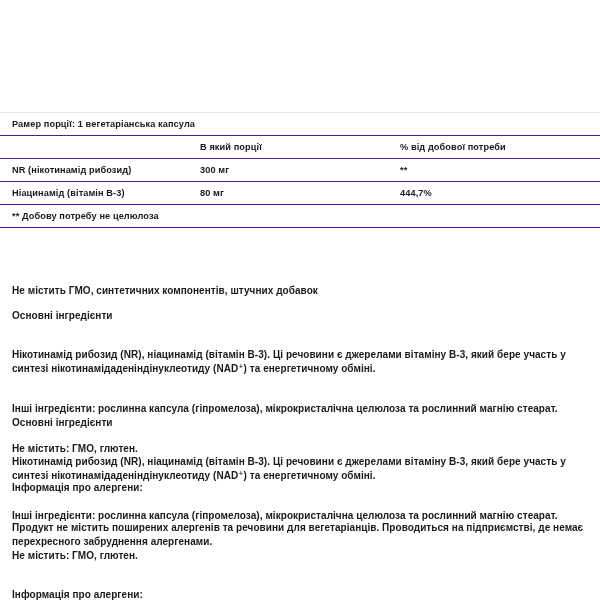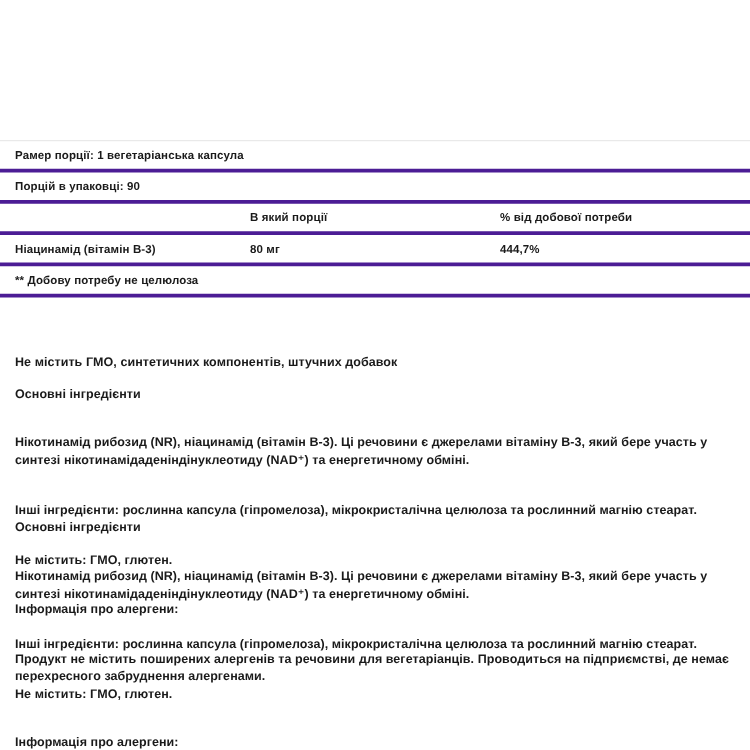--- a/index.html
+++ b/index.html
@@ -28,21 +28,21 @@
   
   .facts-table {
     position: absolute;
     left: 0;
     top: 112px;
     width: 600px;
     border-collapse: collapse;
     table-layout: fixed;
   }
   .facts-table tr {
-    border-bottom: 3px solid #4c1d95;
+    border-bottom: 1px solid #4c1d95;
   }
   .facts-table td {
     padding: 0;
     vertical-align: middle;
     font-size: 9.2px;
     font-weight: bold;
     letter-spacing: 0.1px;
     color: #1a1a1a;
     height: 22px;
     line-height: 12px;
@@ -77,26 +77,28 @@
 <body>
 
 <div class="page">
 
   <table class="facts-table">
     <tbody>
       <tr class="topline">
         <td class="spanall" colspan="3">Рамер порції: 1 вегетаріанська капсула</td>
       </tr>
       <tr>
-        <td class="spanall" colspan="3">Порцій в упаковці: 90</td>
-      </tr>
-      <tr>
         <td class="col-name"></td>
         <td class="col-amount">В який порції</td>
         <td class="col-dv">% від добової потреби</td>
+      </tr>
+      <tr>
+        <td class="col-name">NR (нікотинамід рибозид)</td>
+        <td class="col-amount">300 мг</td>
+        <td class="col-dv">**</td>
       </tr>
       <tr>
         <td class="col-name">Ніацинамід (вітамін B-3)</td>
         <td class="col-amount">80 мг</td>
         <td class="col-dv">444,7%</td>
       </tr>
       <tr>
         <td class="spanall" colspan="3">** Добову потребу не целюлоза</td>
       </tr>
     </tbody>

